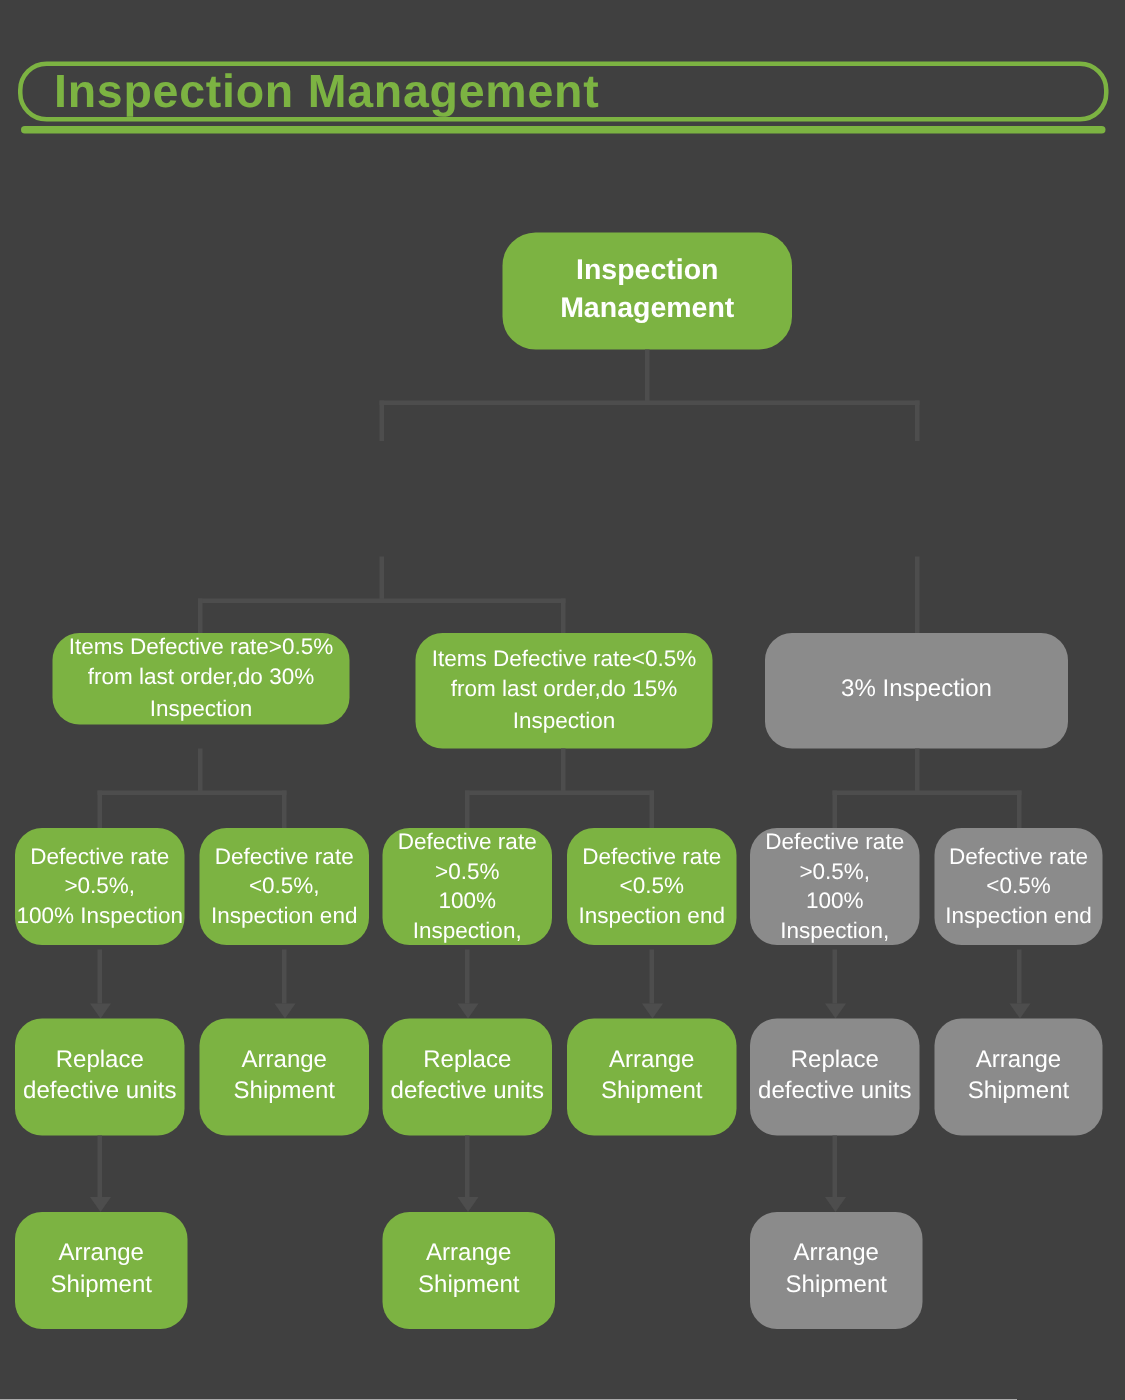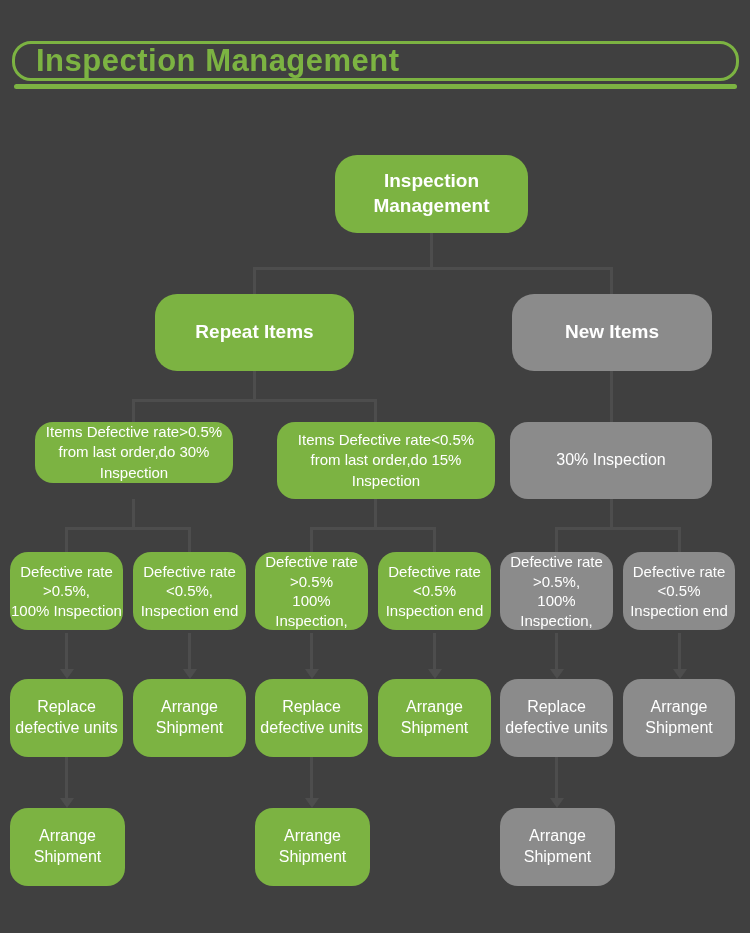--- a/index.html
+++ b/index.html
@@ -63,36 +63,34 @@
   <div class="header-underline"></div>
 
   <div class="node lvl-big green" style="left:335px;top:155px;width:193px;height:78px;">Inspection
 Management</div>
 
   <div class="vline" style="left:430px;top:233px;height:36px;"></div>
   <div class="hline" style="left:253px;top:267px;width:360px;"></div>
   <div class="vline" style="left:253px;top:267px;height:27px;"></div>
   <div class="vline" style="left:610px;top:267px;height:27px;"></div>
 
-  <div class="node lvl-big green" style="left:155px;top:294px;width:199px;height:77px;">Repeat Items</div>
-  <div class="node lvl-big gray" style="left:512px;top:294px;width:200px;height:77px;">New Items</div>
 
   <div class="vline" style="left:253px;top:371px;height:31px;"></div>
   <div class="hline" style="left:132px;top:399px;width:245px;"></div>
   <div class="vline" style="left:132px;top:399px;height:23px;"></div>
   <div class="vline" style="left:374px;top:399px;height:23px;"></div>
   <div class="vline" style="left:610px;top:371px;height:51px;"></div>
 
   <div class="node lvl3 green" style="left:35px;top:422px;width:198px;height:61px;">Items Defective rate&gt;0.5%
 from last order,do 30%
 Inspection</div>
-  <div class="node lvl3 green" style="left:277px;top:422px;width:218px;height:77px;">Items Defective rate&lt;0.5%
+  <div class="node lvl3 green" style="left:277px;top:422px;width:198px;height:77px;">Items Defective rate&lt;0.5%
 from last order,do 15%
 Inspection</div>
-  <div class="node lvl5 gray" style="left:510px;top:422px;width:202px;height:77px;">30% Inspection</div>
+  <div class="node lvl5 gray" style="left:510px;top:422px;width:202px;height:77px;">3% Inspection</div>
 
   <div class="vline" style="left:132px;top:499px;height:31px;"></div>
   <div class="hline" style="left:65px;top:527px;width:126px;"></div>
   <div class="vline" style="left:65px;top:527px;height:25px;"></div>
   <div class="vline" style="left:188px;top:527px;height:25px;"></div>
 
   <div class="vline" style="left:374px;top:499px;height:31px;"></div>
   <div class="hline" style="left:310px;top:527px;width:126px;"></div>
   <div class="vline" style="left:310px;top:527px;height:25px;"></div>
   <div class="vline" style="left:433px;top:527px;height:25px;"></div>

